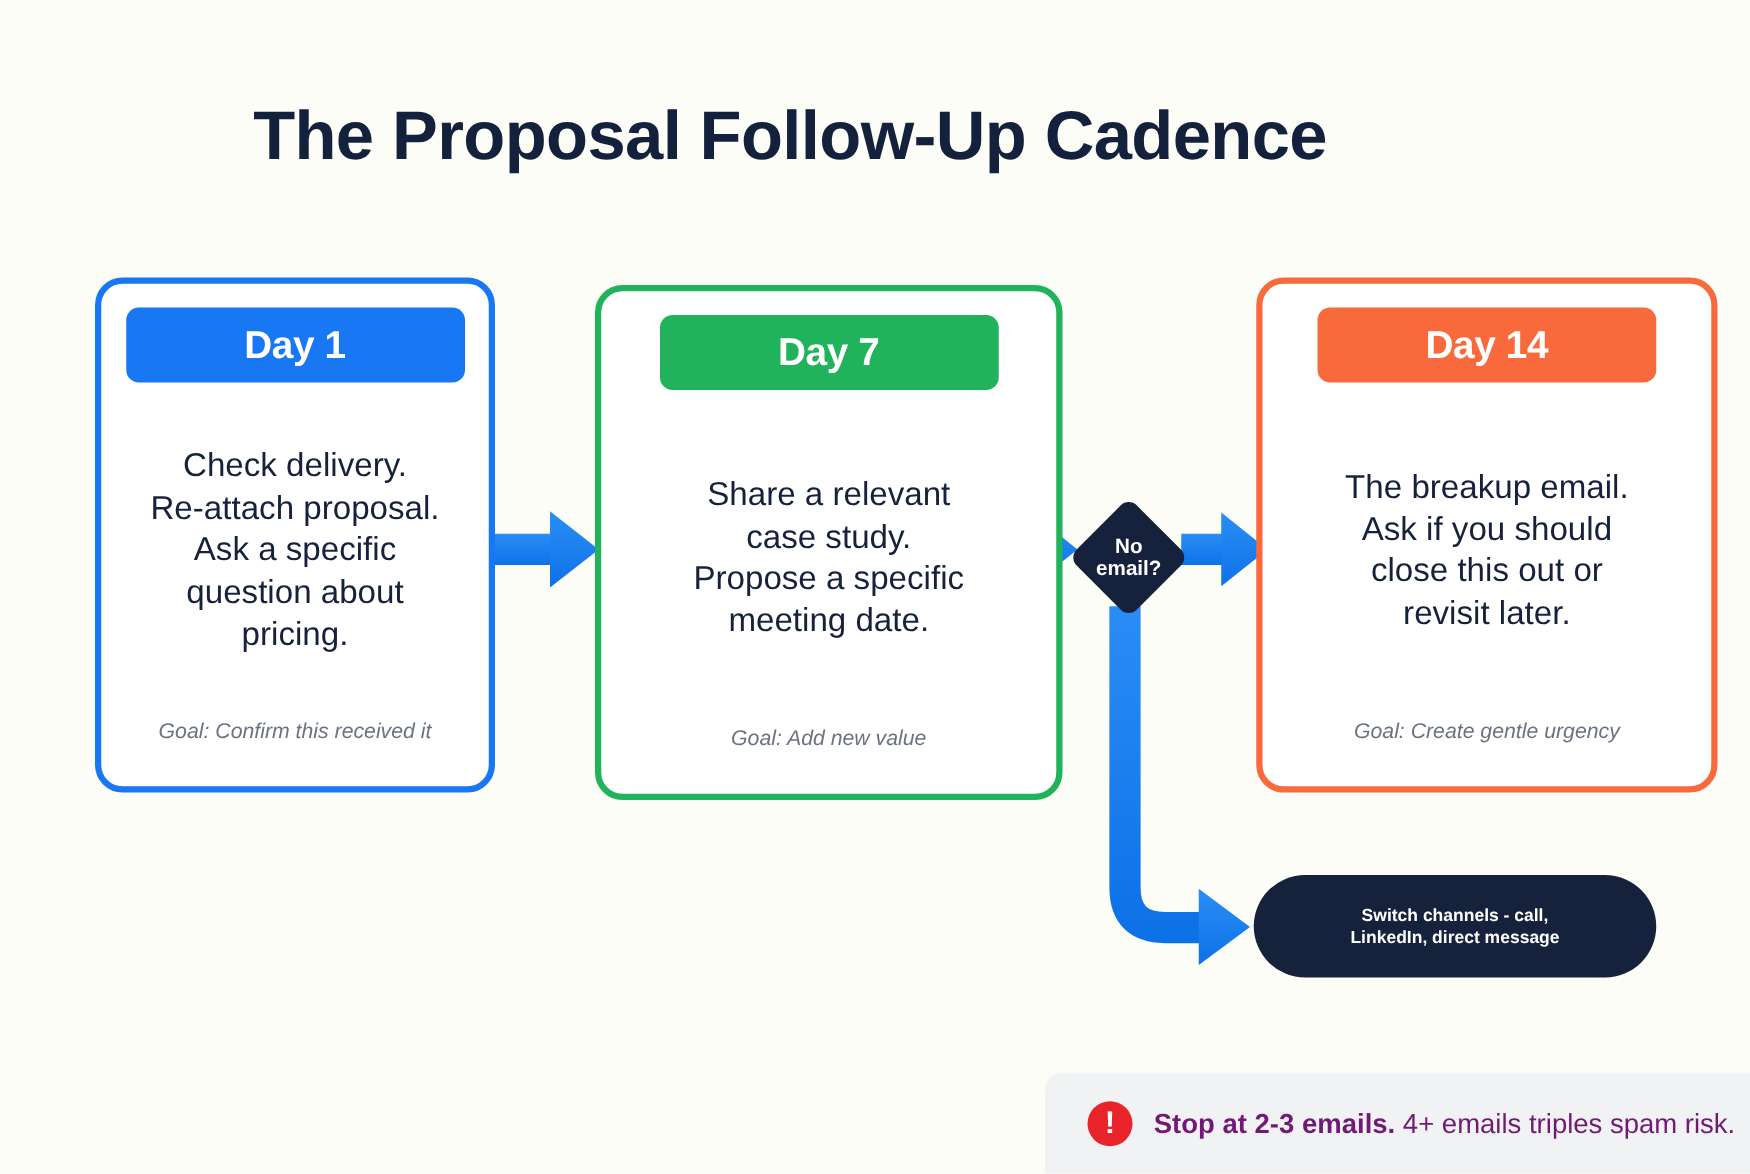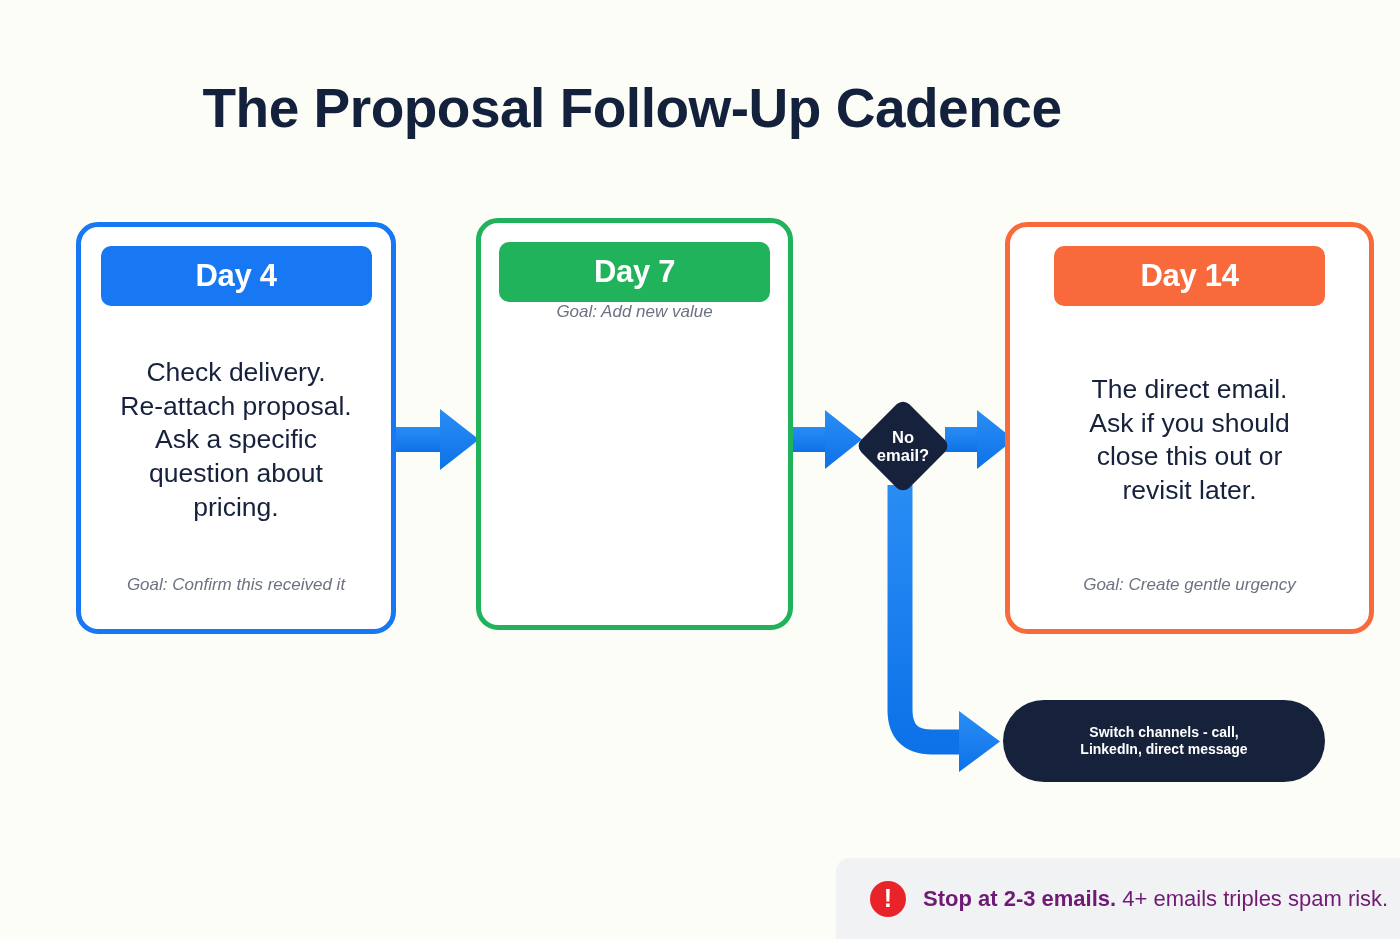--- a/index.html
+++ b/index.html
@@ -53,21 +53,21 @@
     border-style: solid;
     border-width: 5px;
     border-radius: 22px;
     box-sizing: border-box;
     display: flex;
     flex-direction: column;
     align-items: center;
     padding: 19px 16px 16px 16px;
   }
   .card-1 { left: 76px;   top: 222px; width: 320px; height: 412px; border-color: #1877f2; }
-  .card-2 { left: 476px;  top: 218px; width: 317px; height: 412px; border-color: #21b35b; }
+  .card-2 { left: 476px;  top: 228px; width: 374px; height: 412px; border-color: #21b35b; }
   .card-3 { left: 1005px; top: 222px; width: 369px; height: 412px; border-color: #f86a3c; }
 
   .card-header {
     width: 271px;
     height: 60px;
     border-radius: 10px;
     display: flex;
     align-items: center;
     justify-content: center;
     color: #ffffff;
@@ -234,40 +234,46 @@
       <polygon points="977,410 1014,439.5 977,469" fill="url(#arrowGrad)"></polygon>
     </g>
 
     <g>
       <path d="M 900 485 L 900 710 Q 900 742 932 742 L 966 742" fill="none" stroke="url(#arrowGrad)" stroke-width="25" stroke-linecap="butt"></path>
       <polygon points="959,711 1000,741.5 959,772" fill="url(#arrowGrad)"></polygon>
     </g>
   </svg>
 
   <div class="card card-1">
-    <div class="card-header hdr-blue">Day 4</div>
+    <div class="card-header hdr-blue">Day 1</div>
     <div class="card-body">
       <div class="card-body-text">Check delivery.
 Re-attach proposal.
 Ask a specific
 question about
 pricing.</div>
     </div>
     <div class="card-goal">Goal: Confirm this received it</div>
   </div>
 
   <div class="card card-2">
     <div class="card-header hdr-green">Day 7</div>
+    <div class="card-body">
+      <div class="card-body-text">Share a relevant
+case study.
+Propose a specific
+meeting date.</div>
+    </div>
     <div class="card-goal">Goal: Add new value</div>
   </div>
 
   <div class="card card-3">
     <div class="card-header hdr-orange">Day 14</div>
     <div class="card-body">
-      <div class="card-body-text">The direct email.
+      <div class="card-body-text">The breakup email.
 Ask if you should
 close this out or
 revisit later.</div>
     </div>
     <div class="card-goal">Goal: Create gentle urgency</div>
   </div>
 
   <div class="diamond-wrap">
     <div class="diamond-shape"></div>
     <div class="diamond-label">No

